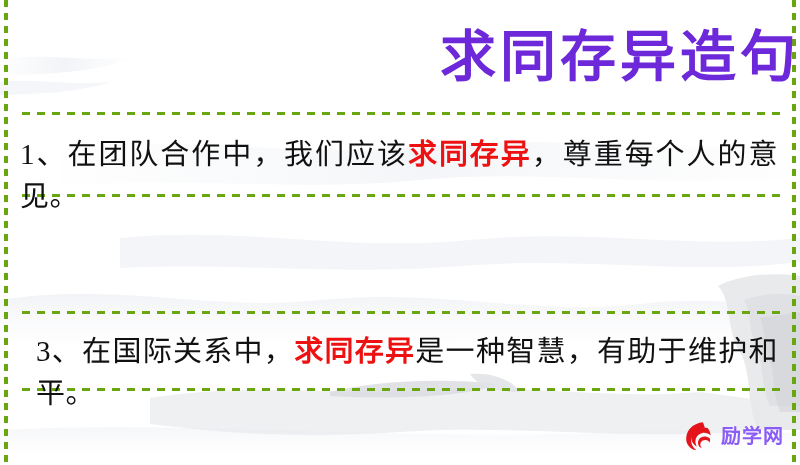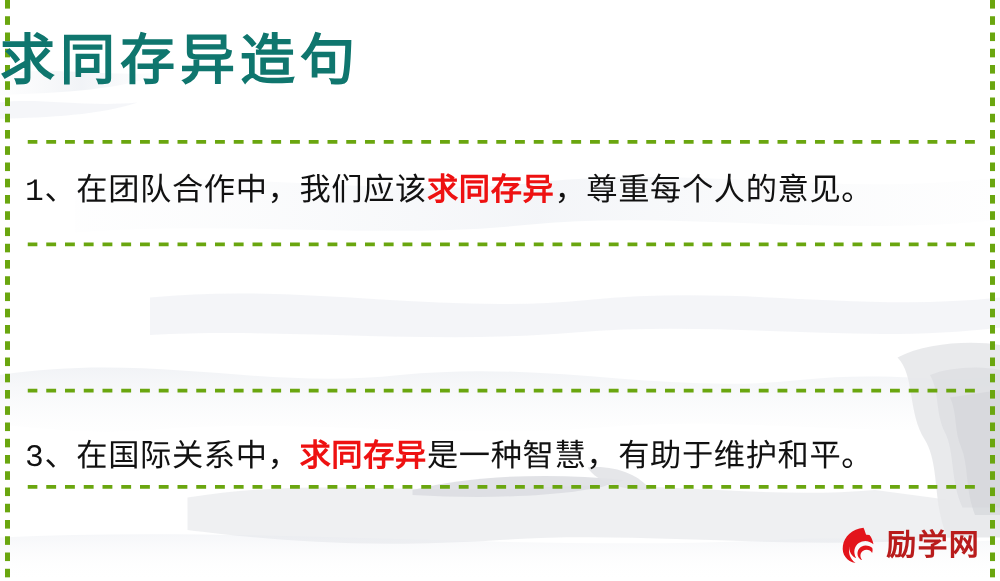--- a/index.html
+++ b/index.html
@@ -63,39 +63,39 @@
     background-size: 15px 3px;
     background-repeat: repeat-x;
   }
 
   
   .title {
     position: absolute;
     top: 24px;
     left: 0;
     right: 0;
-    text-align: left;
+    text-align: right;
     z-index: 4;
     font-family: "DejaVu Serif", "Liberation Serif", serif;
-    font-size: 44px;
+    font-size: 56px;
     font-weight: 700;
     letter-spacing: 4px;
-    color: #0f766e;
+    color: #6d28d9;
     line-height: 1.15;
     white-space: nowrap;
   }
 
   
   .sentence {
     position: absolute;
     left: 20px;
     right: 22px;
     z-index: 4;
-    font-family: Liberation Mono, monospace;
-    font-size: 25px;
+    font-family: Liberation Serif, serif;
+    font-size: 29px;
     color: #111111;
     line-height: 42px;
     letter-spacing: 0.5px;
     text-align: justify;
     text-justify: inter-character;
   }
   .kw {
     color: #ee1111;
     font-weight: 700;
     letter-spacing: 0.5px;
@@ -114,23 +114,23 @@
   }
   .logo-mark {
     width: 34px;
     height: 34px;
     flex: 0 0 34px;
     position: relative;
   }
   .logo-mark svg { display: block; width: 34px; height: 34px; }
   .logo-text {
     font-family: "DejaVu Sans", "Liberation Sans", sans-serif;
-    font-size: 24px;
+    font-size: 20px;
     font-weight: 700;
-    color: #b91c1c;
+    color: #8b5cf6;
     letter-spacing: 1px;
     line-height: 1;
   }
 </style>
 </head>
 <body>
 
 <div class="page">
 
   <div class="bg-wash">
@@ -180,21 +180,21 @@
 
   <div class="sentence" style="top:133px;">
     <span>1、</span><span>在团队合作中，我们应该</span><span class="kw">求同存异</span><span>，尊重每个人的意见。</span>
   </div>
 
   <div class="hr-dash" style="top:194px;"></div>
 
 
   <div class="hr-dash" style="top:311px;"></div>
 
-  <div class="sentence" style="top:346px;">
+  <div class="sentence" style="top:330px;margin-left:16px;">
     <span>3、</span><span>在国际关系中，</span><span class="kw">求同存异</span><span>是一种智慧，有助于维护和平。</span>
   </div>
 
   <div class="hr-dash" style="top:388px;"></div>
 
   <div class="logo">
     <span class="logo-mark">
       <svg viewBox="0 0 64 64" xmlns="http://www.w3.org/2000/svg">
         <path d="M41 6 C24 8 12 19 10 33 C8 46 16 57 29 59 C20 52 17 42 21 33 C25 24 35 19 46 20 C44 14 43 10 41 6 Z" fill="#e3141b"></path>
         <path d="M50 17 C38 14 27 18 22 27 C17 36 20 47 30 52 C25 43 27 34 34 29 C41 24 50 25 56 31 C55 25 53 20 50 17 Z" fill="#e3141b"></path>

